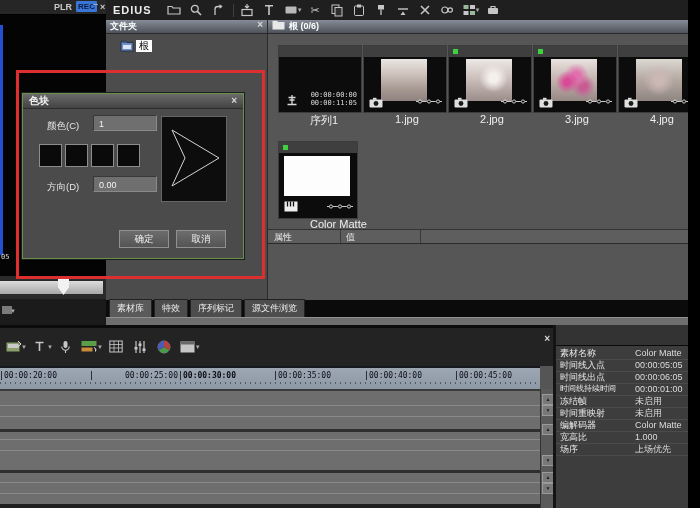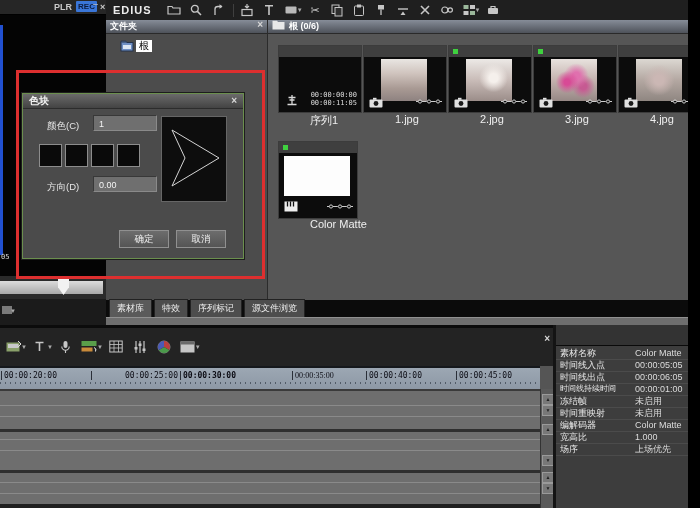--- a/index.html
+++ b/index.html
@@ -349,20 +349,26 @@
         </svg>
       <svg class="abs" style="right:4px;bottom:8px;" width="26" height="7" viewBox="0 0 26 7">
           <path d="M0 3.5h2.2M6 3.5h4.8M15 3.5h4.8M24 3.5h2" stroke="#ccc"></path>
           <circle cx="4" cy="3.5" r="1.6" fill="none" stroke="#ccc"></circle>
           <circle cx="13" cy="3.5" r="1.6" fill="none" stroke="#ccc"></circle>
           <circle cx="22" cy="3.5" r="1.6" fill="none" stroke="#ccc"></circle>
         </svg>
     </div>
     <span class="card-label" style="left:10px;top:198px;">Color Matte</span>
 
+    <div id="bin-props-header" class="abs">
+      <span class="abs" style="left:6px;top:1px;">属性</span>
+      <span class="abs" style="left:78px;top:1px;">值</span>
+      <span class="colline" style="left:72px;"></span>
+      <span class="colline" style="left:152px;"></span>
+    </div>
   </div>
 
   <div id="tab-strip" class="abs">
     <span class="tab active">素材库</span>
     <span class="tab">特效</span>
     <span class="tab">序列标记</span>
     <span class="tab">源文件浏览</span>
   </div>
   <div id="splitter" class="abs"></div>
 
@@ -425,21 +431,21 @@
           </svg>
         </span>
       <span class="dd">▼</span>
       <span id="tl-close" class="xbtn">×</span>
     </div>
 
     <div id="tl-ruler" class="abs">
       <span class="tick" style="left:1px;">00:00:20:00</span>
       <span class="tick" style="left:91px;padding-left:33px;">00:00:25:00</span>
       <span class="tick" style="left:180px;font-weight:bold;">00:00:30:00</span>
-      <span class="tick" style="left:292px;font-family:Liberation Serif, serif;">00:00:35:00</span>
+      <span class="tick" style="left:275px;">00:00:35:00</span>
       <span class="tick" style="left:366px;">00:00:40:00</span>
       <span class="tick" style="left:456px;">00:00:45:00</span>
     </div>
     <div id="tl-dots" class="abs"></div>
     <div id="tl-corner" class="abs"></div>
 
     <div id="tl-tracks" class="abs">
       <div class="tline" style="top:14px;"></div>
       <div class="tline" style="top:25px;"></div>
       <div class="tdark" style="top:38px;"></div>

